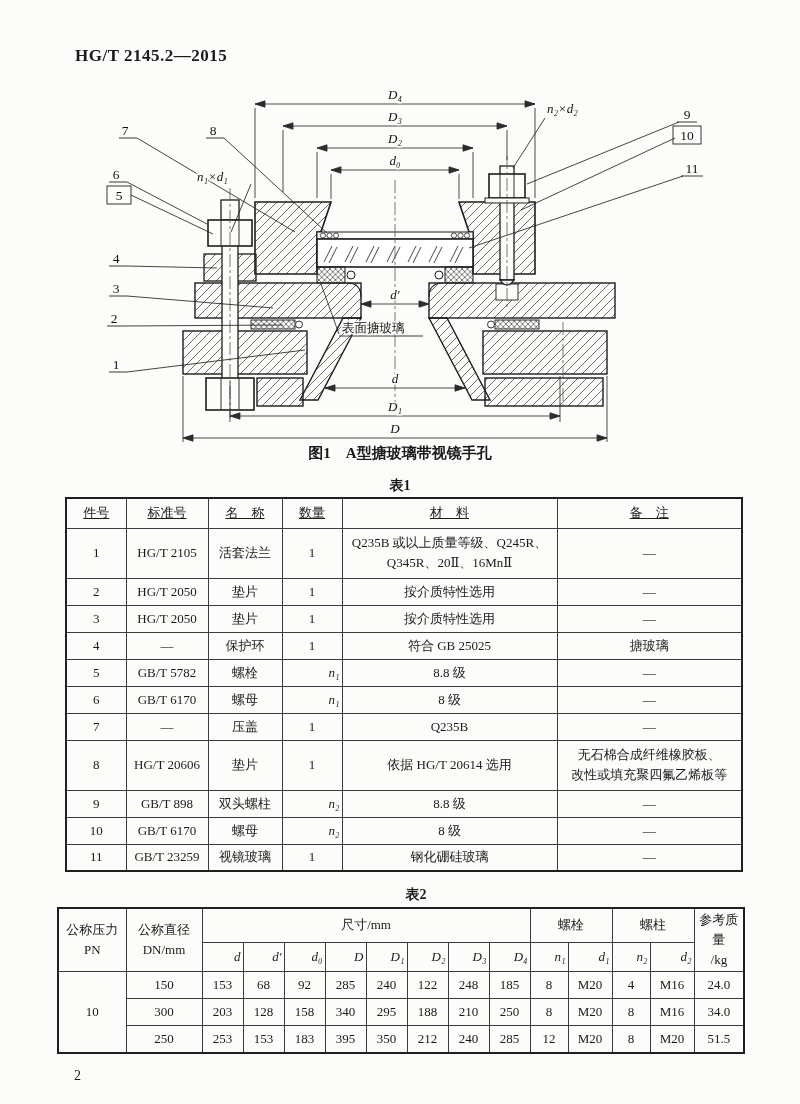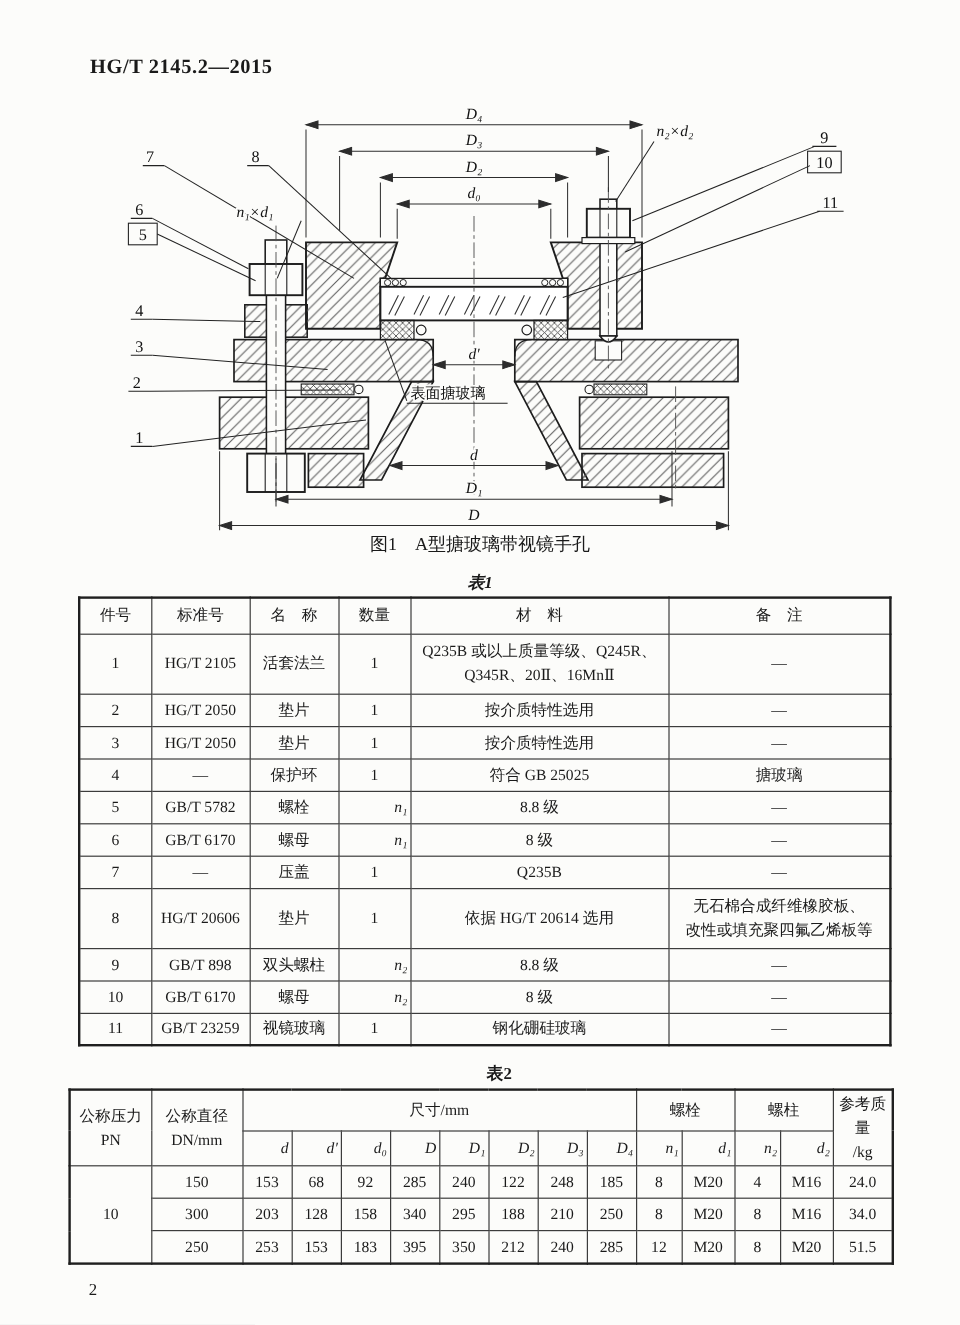--- a/index.html
+++ b/index.html
@@ -8,34 +8,34 @@
     background:#fcfcfa; color:#1a1a1a; overflow:hidden;
     font-family:"Liberation Serif","DejaVu Serif",serif;
   }
   .std-code {
     position:absolute; left:75px; top:46px;
     font-size:17px; font-weight:600; letter-spacing:.5px;
   }
   .fig-wrap { position:absolute; left:55px; top:82px; width:690px; height:360px; }
   .fig-caption {
     position:absolute; left:0; top:444px; width:800px; text-align:center;
-    font-size:15px; font-weight:normal;
+    font-size:15px; font-weight:bold;
   }
   .tbl-caption { position:absolute; width:800px; text-align:center; font-size:14px; font-weight:bold; }
-  .cap-t1 { top:477px;font-style:italic; }
+  .cap-t1 { top:477px; }
   .cap-t2 { top:886px;padding-left:16px; }
   table { border-collapse:collapse; table-layout:fixed; position:absolute;
           font-size:13px; background:#fcfcfa; }
   table, table td, table th { border:1px solid #3c3c3c; }
   table { border:2px solid #1f1f1f; }
   td, th { text-align:center; vertical-align:middle; padding:1px 2px;
            font-weight:normal; overflow:hidden; }
   .t1 { left:65px; top:497px; width:676px; }
   .t2 { left:57px; top:907px; width:686px; }
-  .h-head { height:30px; } .h-std { height:27px; } .h-tall { height:50px; }
+  .h-head { height:30px;text-decoration:underline; } .h-std { height:27px; } .h-tall { height:50px; }
   .h2a { height:30px; } .h2b { height:26px; } .h2d { height:27px; }
   .prewrap { white-space:pre-line; line-height:1.55; }
   .it { font-style:italic;text-align:right; }
   .pageno { position:absolute; left:74px; top:1068px; font-size:14px; }
   svg text { font-family:"Liberation Serif","DejaVu Serif",serif; }
   .dimlab { font-style:italic; font-size:13px; fill:#111;
             paint-order:stroke; stroke:#fcfcfa; stroke-width:3px; }
   .callout { font-size:13.5px; fill:#111; }
   .cjk-note { font-size:12.5px; fill:#111; paint-order:stroke; stroke:#fcfcfa; stroke-width:3px; }
 </style>

